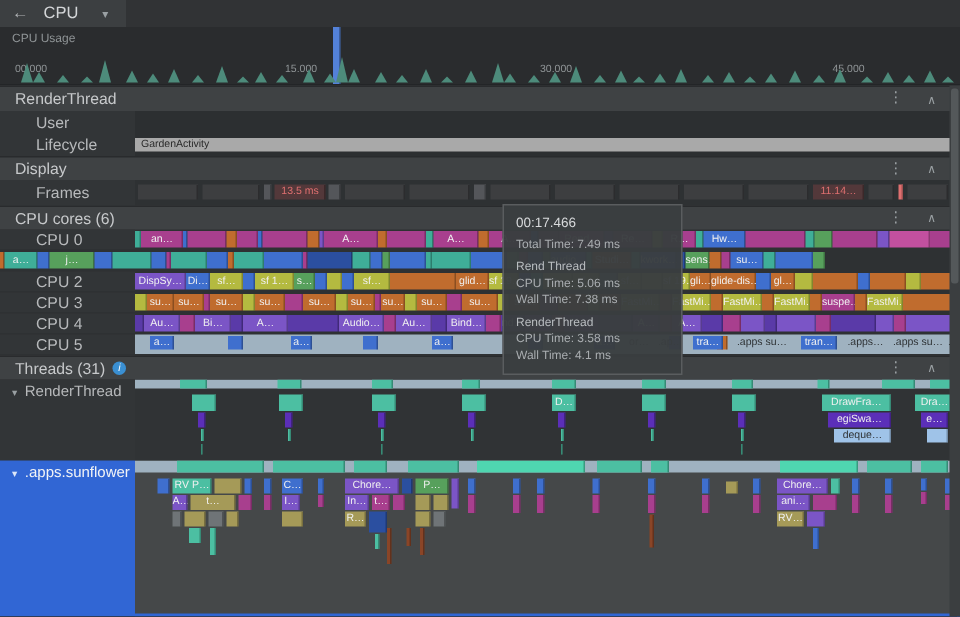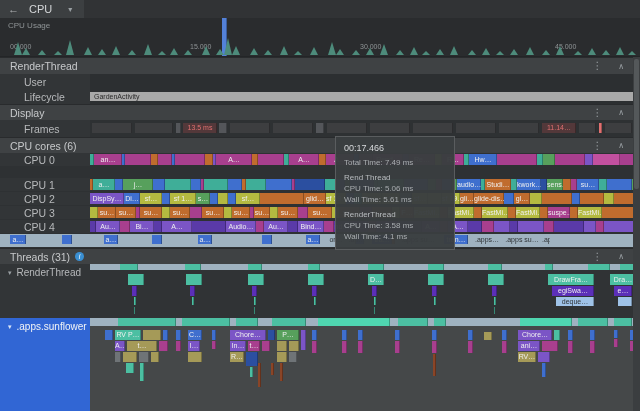--- a/index.html
+++ b/index.html
@@ -156,21 +156,21 @@
     </div>
 </div>
 
 <div class="section-header">
   <span class="section-title">CPU cores (6)</span>
   <span class="hdr-icons">
     <span class="kebab">⋮</span>
     <span class="chev">∧</span>
   </span>
 </div>
-<div class="row" style="height:13px;margin-bottom:12px">
+<div class="row" style="height:13px;margin-bottom:1px">
   <div class="row-label">CPU 0</div>
   <div class="row-track">
       <div class="seg" style="left: 0px; top: 1px; width: 4px; height: 11px; line-height: 11px; background: rgb(63, 174, 152);"></div>
       <div class="seg" style="left: 4px; top: 1px; width: 28px; height: 11px; line-height: 11px; background: rgb(168, 63, 142); color: rgb(240, 240, 240);">an…</div>
       <div class="seg" style="left: 32px; top: 1px; width: 3px; height: 11px; line-height: 11px; background: rgb(63, 111, 206);"></div>
       <div class="seg" style="left: 35px; top: 1px; width: 26px; height: 11px; line-height: 11px; background: rgb(168, 63, 142);"></div>
       <div class="seg" style="left: 61px; top: 1px; width: 7px; height: 11px; line-height: 11px; background: rgb(192, 108, 46);"></div>
       <div class="seg" style="left: 68px; top: 1px; width: 14px; height: 11px; line-height: 11px; background: rgb(168, 63, 142);"></div>
       <div class="seg" style="left: 82px; top: 1px; width: 3px; height: 11px; line-height: 11px; background: rgb(63, 111, 206);"></div>
       <div class="seg" style="left: 85px; top: 1px; width: 30px; height: 11px; line-height: 11px; background: rgb(168, 63, 142);"></div>
@@ -195,21 +195,20 @@
       <div class="seg" style="left: 407px; top: 1px; width: 40px; height: 11px; line-height: 11px; background: rgb(168, 63, 142);"></div>
       <div class="seg" style="left: 447px; top: 1px; width: 6px; height: 11px; line-height: 11px; background: rgb(63, 174, 152);"></div>
       <div class="seg" style="left: 453px; top: 1px; width: 12px; height: 11px; line-height: 11px; background: rgb(87, 160, 92);"></div>
       <div class="seg" style="left: 465px; top: 1px; width: 30px; height: 11px; line-height: 11px; background: rgb(168, 63, 142);"></div>
       <div class="seg" style="left: 495px; top: 1px; width: 8px; height: 11px; line-height: 11px; background: rgb(123, 85, 198);"></div>
       <div class="seg" style="left: 503px; top: 1px; width: 27px; height: 11px; line-height: 11px; background: rgb(194, 80, 159);"></div>
       <div class="seg" style="left: 530px; top: 1px; width: 20px; height: 11px; line-height: 11px; background: rgb(168, 63, 142);"></div>
     </div>
 </div>
 <div class="row" style="height:13px;margin-bottom:1px">
-  <div class="row-label">CPU 1</div>
   <div class="row-track">
       <div class="seg" style="left: 0px; top: 1px; width: 3px; height: 11px; line-height: 11px; background: rgb(192, 108, 46);"></div>
       <div class="seg" style="left: 3px; top: 1px; width: 22px; height: 11px; line-height: 11px; background: rgb(63, 174, 152); color: rgb(240, 240, 240);">a…</div>
       <div class="seg" style="left: 25px; top: 1px; width: 8px; height: 11px; line-height: 11px; background: rgb(63, 111, 206);"></div>
       <div class="seg" style="left: 33px; top: 1px; width: 30px; height: 11px; line-height: 11px; background: rgb(87, 160, 92); color: rgb(240, 240, 240);">j…</div>
       <div class="seg" style="left: 63px; top: 1px; width: 12px; height: 11px; line-height: 11px; background: rgb(63, 111, 206);"></div>
       <div class="seg" style="left: 75px; top: 1px; width: 26px; height: 11px; line-height: 11px; background: rgb(63, 174, 152);"></div>
       <div class="seg" style="left: 101px; top: 1px; width: 10px; height: 11px; line-height: 11px; background: rgb(63, 111, 206);"></div>
       <div class="seg" style="left: 111px; top: 1px; width: 3px; height: 11px; line-height: 11px; background: rgb(168, 63, 142);"></div>
       <div class="seg" style="left: 114px; top: 1px; width: 24px; height: 11px; line-height: 11px; background: rgb(63, 174, 152);"></div>
@@ -351,20 +350,21 @@
       <div class="seg" style="left: 420px; top: 1px; width: 8px; height: 11px; line-height: 11px; background: rgb(90, 58, 168);"></div>
       <div class="seg" style="left: 428px; top: 1px; width: 26px; height: 11px; line-height: 11px; background: rgb(123, 85, 198);"></div>
       <div class="seg" style="left: 454px; top: 1px; width: 10px; height: 11px; line-height: 11px; background: rgb(168, 63, 142);"></div>
       <div class="seg" style="left: 464px; top: 1px; width: 30px; height: 11px; line-height: 11px; background: rgb(90, 58, 168);"></div>
       <div class="seg" style="left: 494px; top: 1px; width: 12px; height: 11px; line-height: 11px; background: rgb(123, 85, 198);"></div>
       <div class="seg" style="left: 506px; top: 1px; width: 8px; height: 11px; line-height: 11px; background: rgb(168, 63, 142);"></div>
       <div class="seg" style="left: 514px; top: 1px; width: 36px; height: 11px; line-height: 11px; background: rgb(123, 85, 198);"></div>
     </div>
 </div>
 <div class="row" style="height:13px;margin-bottom:1px">
+  <div class="row-label">CPU 5</div>
   <div class="row-track" style="background: rgb(159, 178, 192);">
       <div class="seg" style="left: 10px; top: 1px; width: 16px; height: 9px; line-height: 9px; background: rgb(63, 111, 206); color: rgb(240, 240, 240);">a…</div>
       <div class="seg" style="left: 62px; top: 1px; width: 10px; height: 9px; line-height: 9px; background: rgb(63, 111, 206);"></div>
       <div class="seg" style="left: 104px; top: 1px; width: 14px; height: 9px; line-height: 9px; background: rgb(63, 111, 206); color: rgb(240, 240, 240);">a…</div>
       <div class="seg" style="left: 152px; top: 1px; width: 10px; height: 9px; line-height: 9px; background: rgb(63, 111, 206);"></div>
       <div class="seg" style="left: 198px; top: 1px; width: 14px; height: 9px; line-height: 9px; background: rgb(63, 111, 206); color: rgb(240, 240, 240);">a…</div>
       <div class="seg" style="left: 262px; top: 1px; width: 10px; height: 9px; line-height: 9px; background: rgb(63, 111, 206);"></div>
       <div class="seg" style="left: 306px; top: 1px; width: 14px; height: 9px; line-height: 9px; background: rgb(63, 111, 206); color: rgb(240, 240, 240);">a…</div>
       <div class="seg" style="left: 356px; top: 1px; width: 8px; height: 9px; line-height: 9px; background: rgb(63, 111, 206);"></div>
       <div class="seg" style="left: 388px; top: 1px; width: 7px; height: 9px; line-height: 9px; background: rgb(192, 108, 46);"></div>
@@ -524,21 +524,21 @@
       <div class="seg" style="left: 540px; top: 23px; width: 5px; height: 10px; line-height: 10px; background: rgb(168, 63, 142);"></div>
     </div>
 </div>
 
 <div class="tooltip">
   <div class="tt-time">00:17.466</div>
   <div class="tt-line">Total Time: 7.49 ms</div>
   <div class="tt-group">
     <div class="tt-line tt-gname">Rend Thread</div>
     <div class="tt-line">CPU Time: 5.06 ms</div>
-    <div class="tt-line">Wall Time: 5.61 ms</div>
+    <div class="tt-line">Wall Time: 7.38 ms</div>
   </div>
   <div class="tt-group">
     <div class="tt-line tt-gname">RenderThread</div>
     <div class="tt-line">CPU Time: 3.58 ms</div>
     <div class="tt-line">Wall Time: 4.1 ms</div>
   </div>
 </div>
 
 <div class="scrollbar">
   <div class="scroll-thumb"></div>

